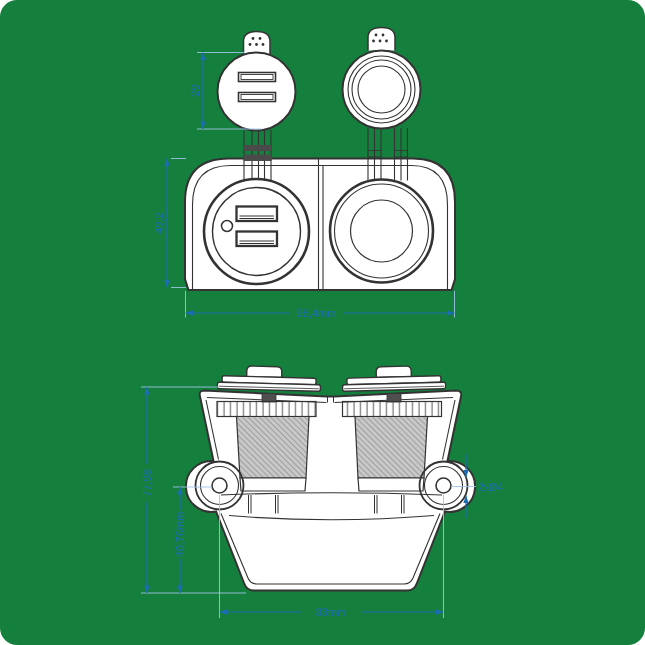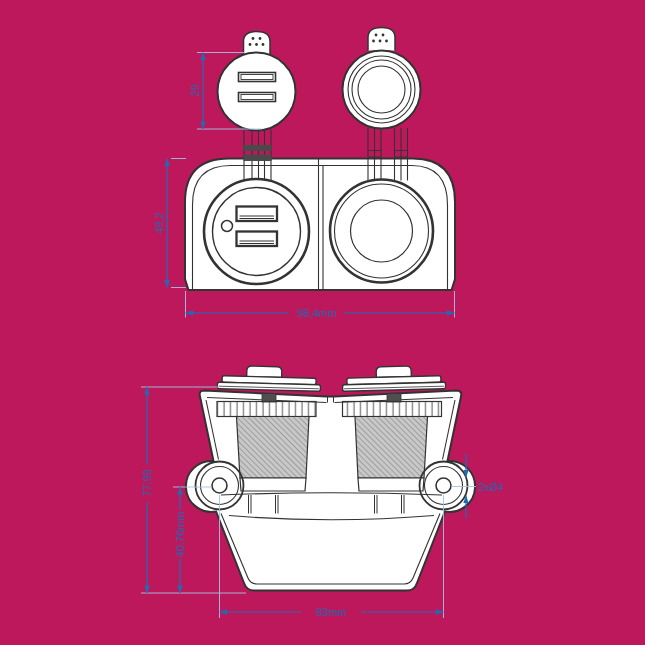--- a/index.html
+++ b/index.html
@@ -1,21 +1,22 @@
 <!DOCTYPE html>
 <html><head>
 <meta charset="utf-8">
 <style>
   html,body{margin:0;padding:0;background:#ffffff;}
   .canvas{
     position:relative;
     width:645px;height:645px;
-    background:#be185d;
+    background:#15803d;
     font-family:"Liberation Sans", sans-serif;
     overflow:hidden;
+    border-radius:17px;
   }
   svg{display:block;}
   .dim-text{
     font-family:"Liberation Sans", sans-serif;
     font-size:11px;
     fill:#1c6db6;
   }
   .dim-text-sm{
     font-family:"Liberation Sans", sans-serif;
     font-size:10.5px;

